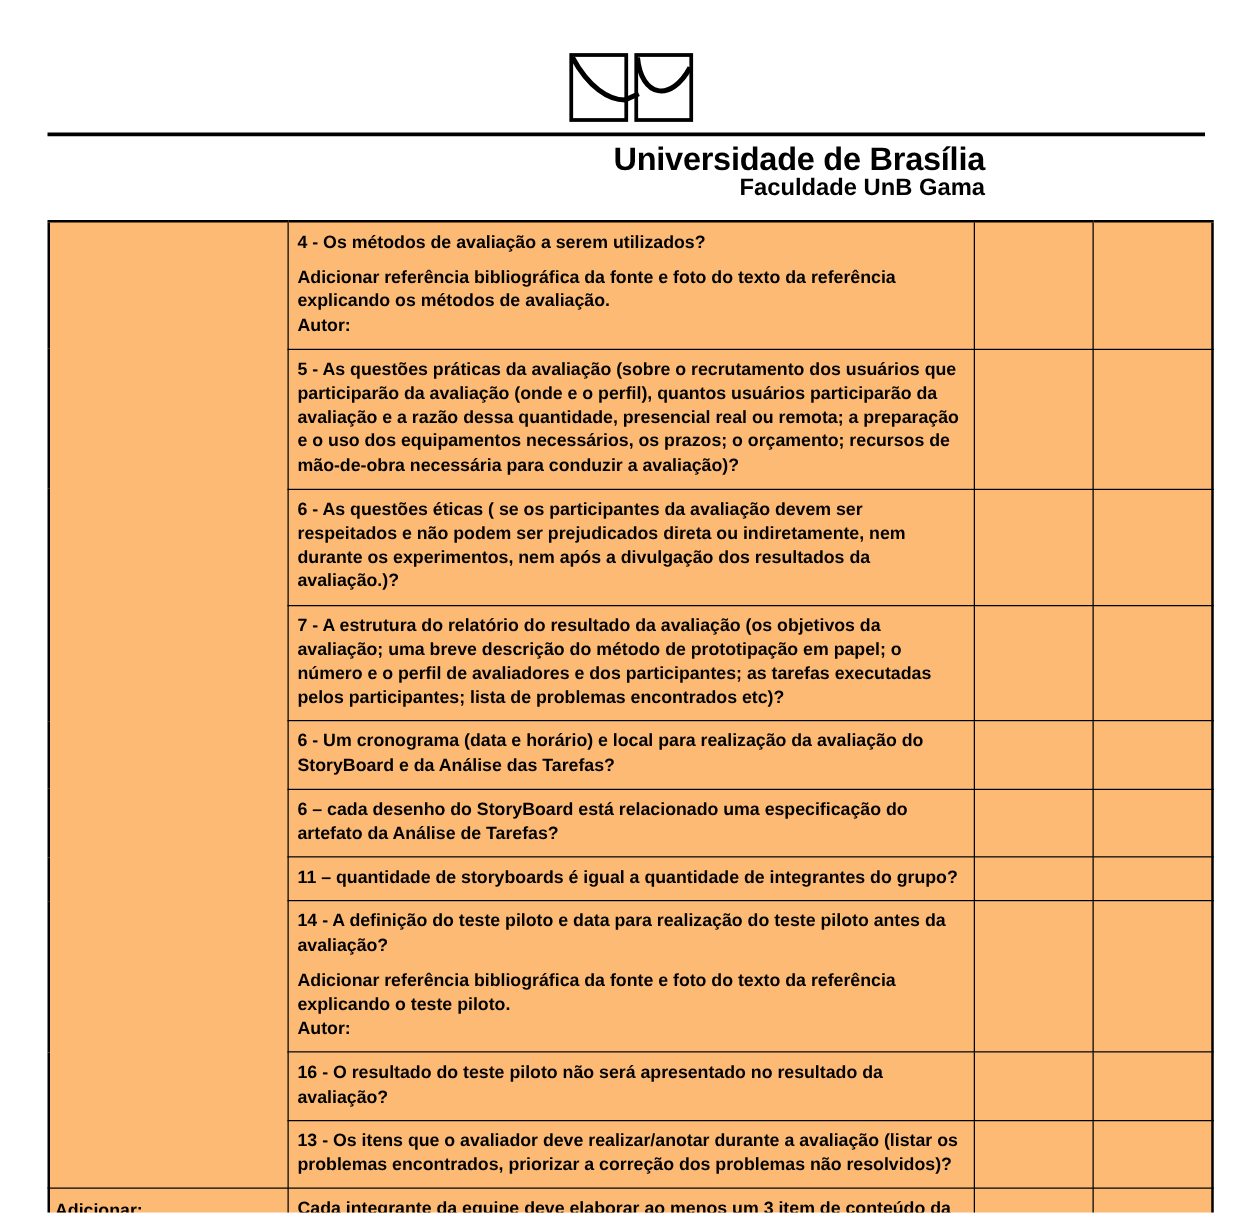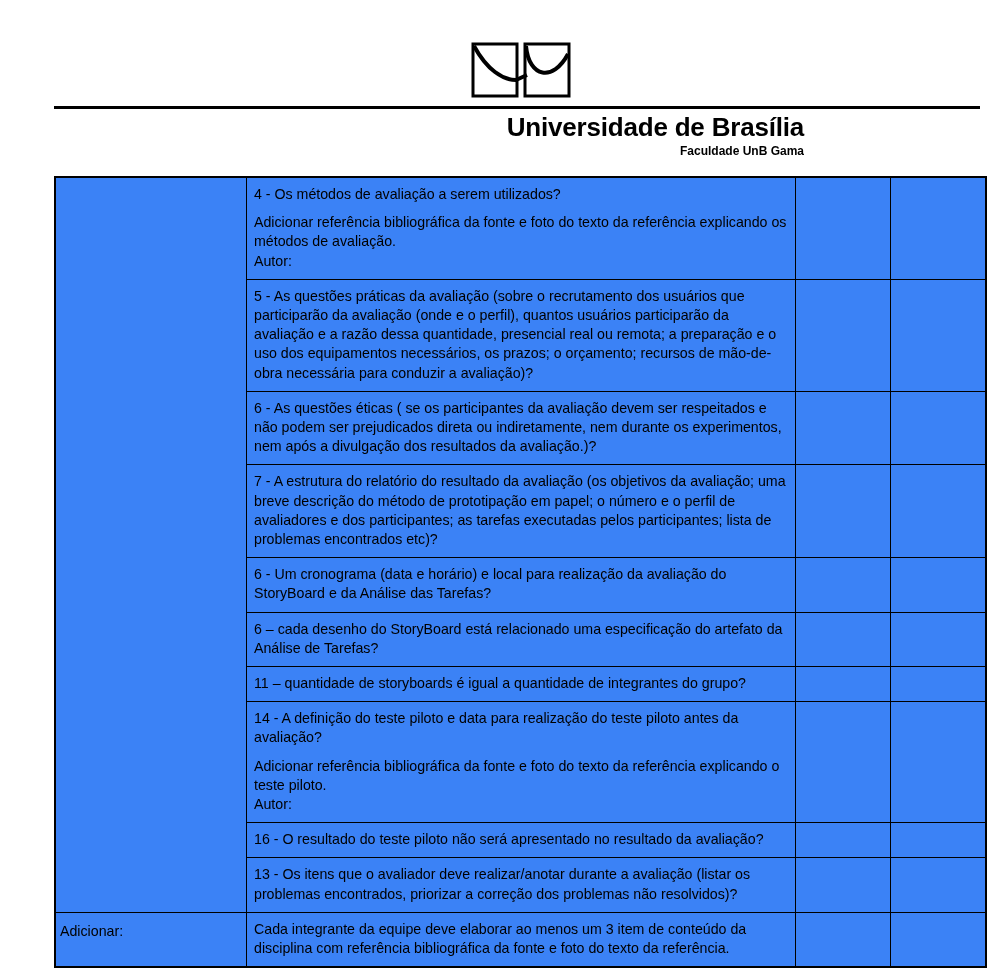--- a/index.html
+++ b/index.html
@@ -12,21 +12,20 @@
     height: 970px;
     font-family: "Liberation Sans", sans-serif;
     color: #000000;
     overflow: hidden;
   }
   .page {
     position: relative;
     width: 826px;
     height: 970px;
     background: #ffffff;
-    margin-left: 16px;
   }
 
   
   .header {
     position: relative;
     height: 168px;
   }
   .logo-wrap {
     position: absolute;
     left: 455px;
@@ -52,21 +51,21 @@
     font-weight: bold;
     letter-spacing: -0.2px;
     line-height: 30px;
     text-align: right;
     white-space: nowrap;
   }
   .faculty-title {
     position: absolute;
     right: 38px;
     top: 142px;
-    font-size: 12px;
+    font-size: 19px;
     font-weight: bold;
     line-height: 18px;
     text-align: right;
     white-space: nowrap;
   }
 
   
   .tbl-wrap {
     position: absolute;
     left: 38px;
@@ -76,21 +75,22 @@
   table.checklist {
     border-collapse: collapse;
     table-layout: fixed;
     width: 926px;
     border: 2px solid #000000;
   }
   table.checklist td {
     border: 1px solid #000000;
     vertical-align: top;
     padding: 0;
-    background: #3b82f6;
+    background: #fdba74;
+    font-weight: bold;
   }
   td.c-label {
     width: 190px;
     border-left: 2px solid #000000;
   }
   td.c-item {
     width: 548px;
   }
   td.c-blank1 {
     width: 94px;

